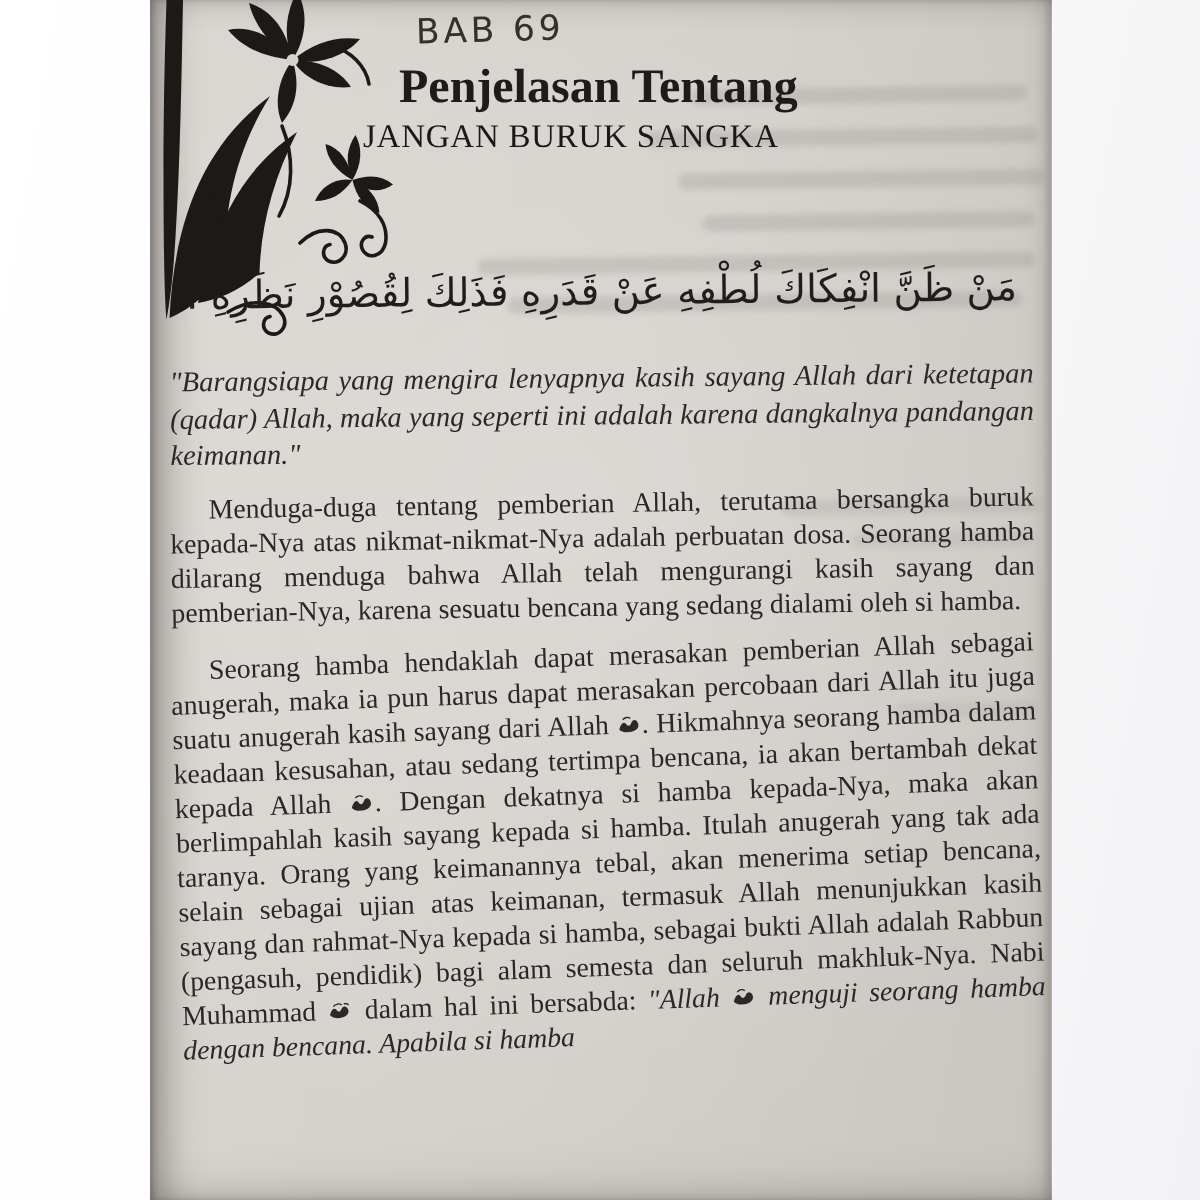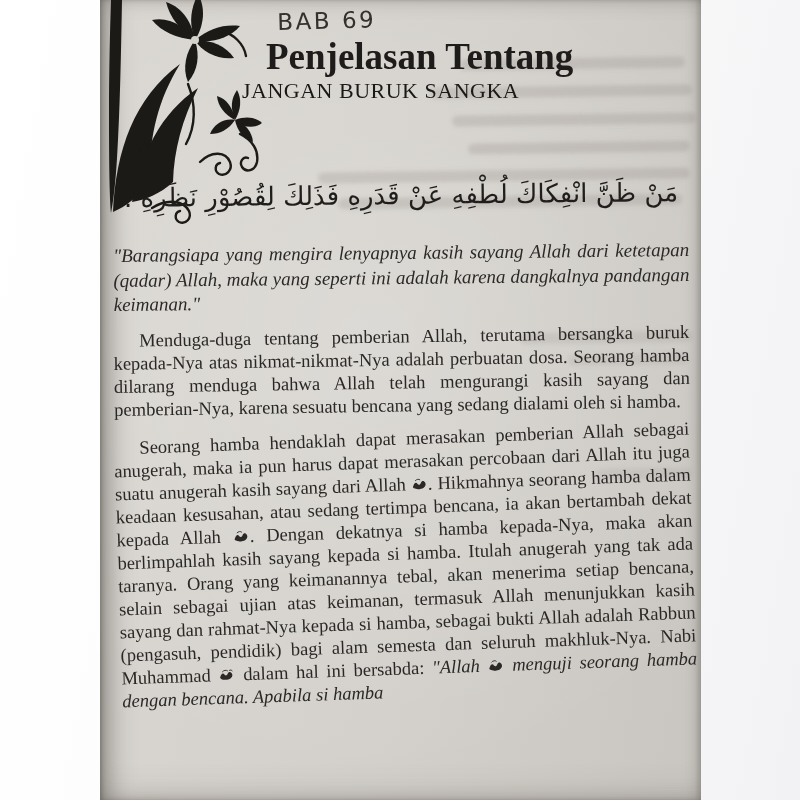--- a/index.html
+++ b/index.html
@@ -31,21 +31,21 @@
   
   .ornament{position:absolute;left:0;top:0;width:175px;height:235px;filter:blur(.3px);}
   
   .text-col{position:absolute;left:13px;right:12px;top:0;color:#2a2826;filter:blur(.3px);}
   .bab{
     font-family:"DejaVu Sans",sans-serif;font-size:23px;letter-spacing:2.5px;
     color:#34312d;margin:9px 0 0 164px;transform:rotate(-1.6deg);transform-origin:left top;
     white-space:nowrap;
   }
   .subtitle{
-    font-size:37px;font-weight:600;color:#1e1c1a;margin:5px 0 0 153px;
+    font-size:32px;font-weight:600;color:#1e1c1a;margin:5px 0 0 153px;
     line-height:34px;white-space:nowrap;
   }
   .title-line{
     font-size:22px;font-weight:400;color:#1b1917;margin:0 0 0 129px;
     line-height:34px;letter-spacing:.5px;white-space:nowrap;
   }
   .arabic{
     margin-top:64px;text-align:center;direction:rtl;
     font-family:"DejaVu Sans",sans-serif;font-size:26px;color:#201e1c;line-height:46px;
     transform:rotate(-0.6deg);

